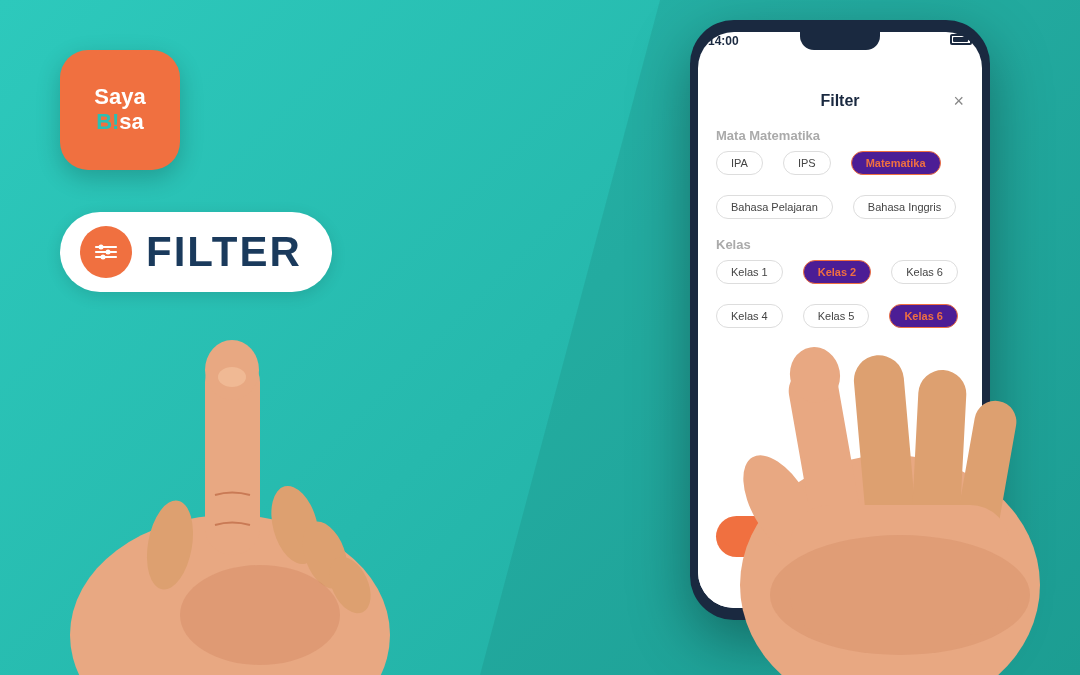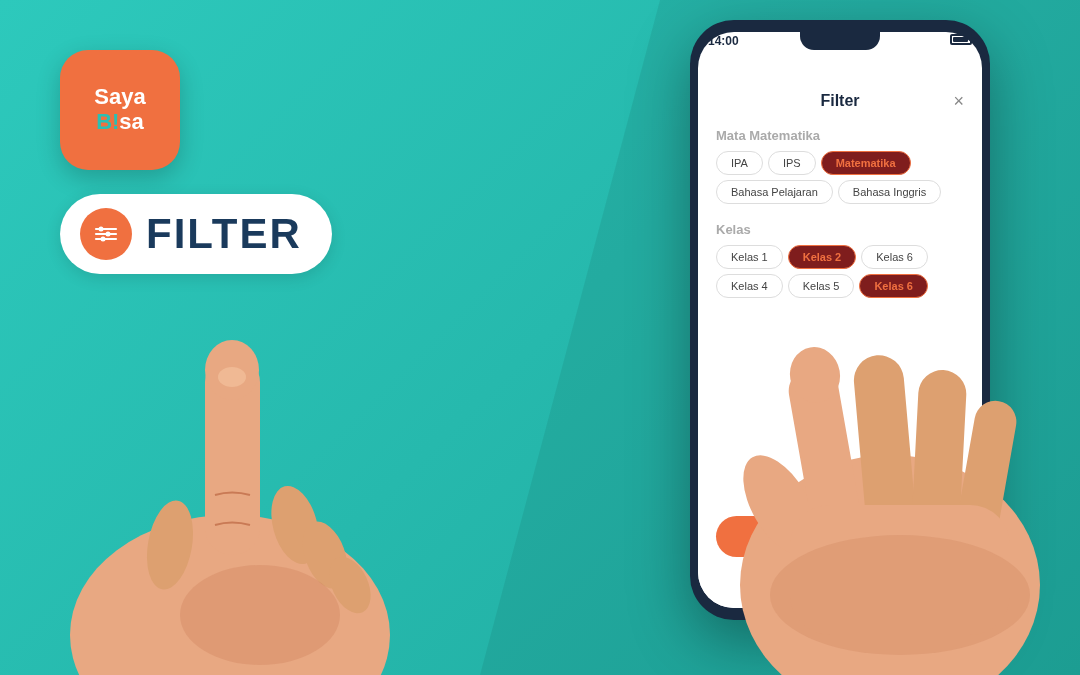--- a/index.html
+++ b/index.html
@@ -32,21 +32,21 @@
 
     
     .left-panel {
       position: absolute;
       left: 60px;
       top: 50px;
       width: 380px;
       display: flex;
       flex-direction: column;
       align-items: flex-start;
-      gap: 24px;
+      gap: 42px;
     }
 
     
     .logo-box {
       width: 120px;
       height: 120px;
       background: #f07040;
       border-radius: 28px;
       display: flex;
       align-items: center;
@@ -224,36 +224,36 @@
 
     .section-title {
       font-size: 13px;
       font-weight: 600;
       color: #aaa;
       margin-bottom: 8px;
     }
     .chips-row {
       display: flex;
       flex-wrap: wrap;
-      gap: 5px;
+      gap: 20px;
     }
     .chip {
       padding: 5px 14px;
       border-radius: 20px;
       border: 1.5px solid #ddd;
       font-size: 11px;
       color: #444;
       background: white;
       cursor: pointer;
       white-space: nowrap;
     }
     .chip.active {
       border-color: #f07040;
       color: #f07040;
-      background: #7f1d1d;
+      background: #4c1d95;
       font-weight: 600;
     }
 
     .section-block {
       margin-bottom: 4px;
     }
 
     .apply-btn {
       background: #f07040;
       color: white;

